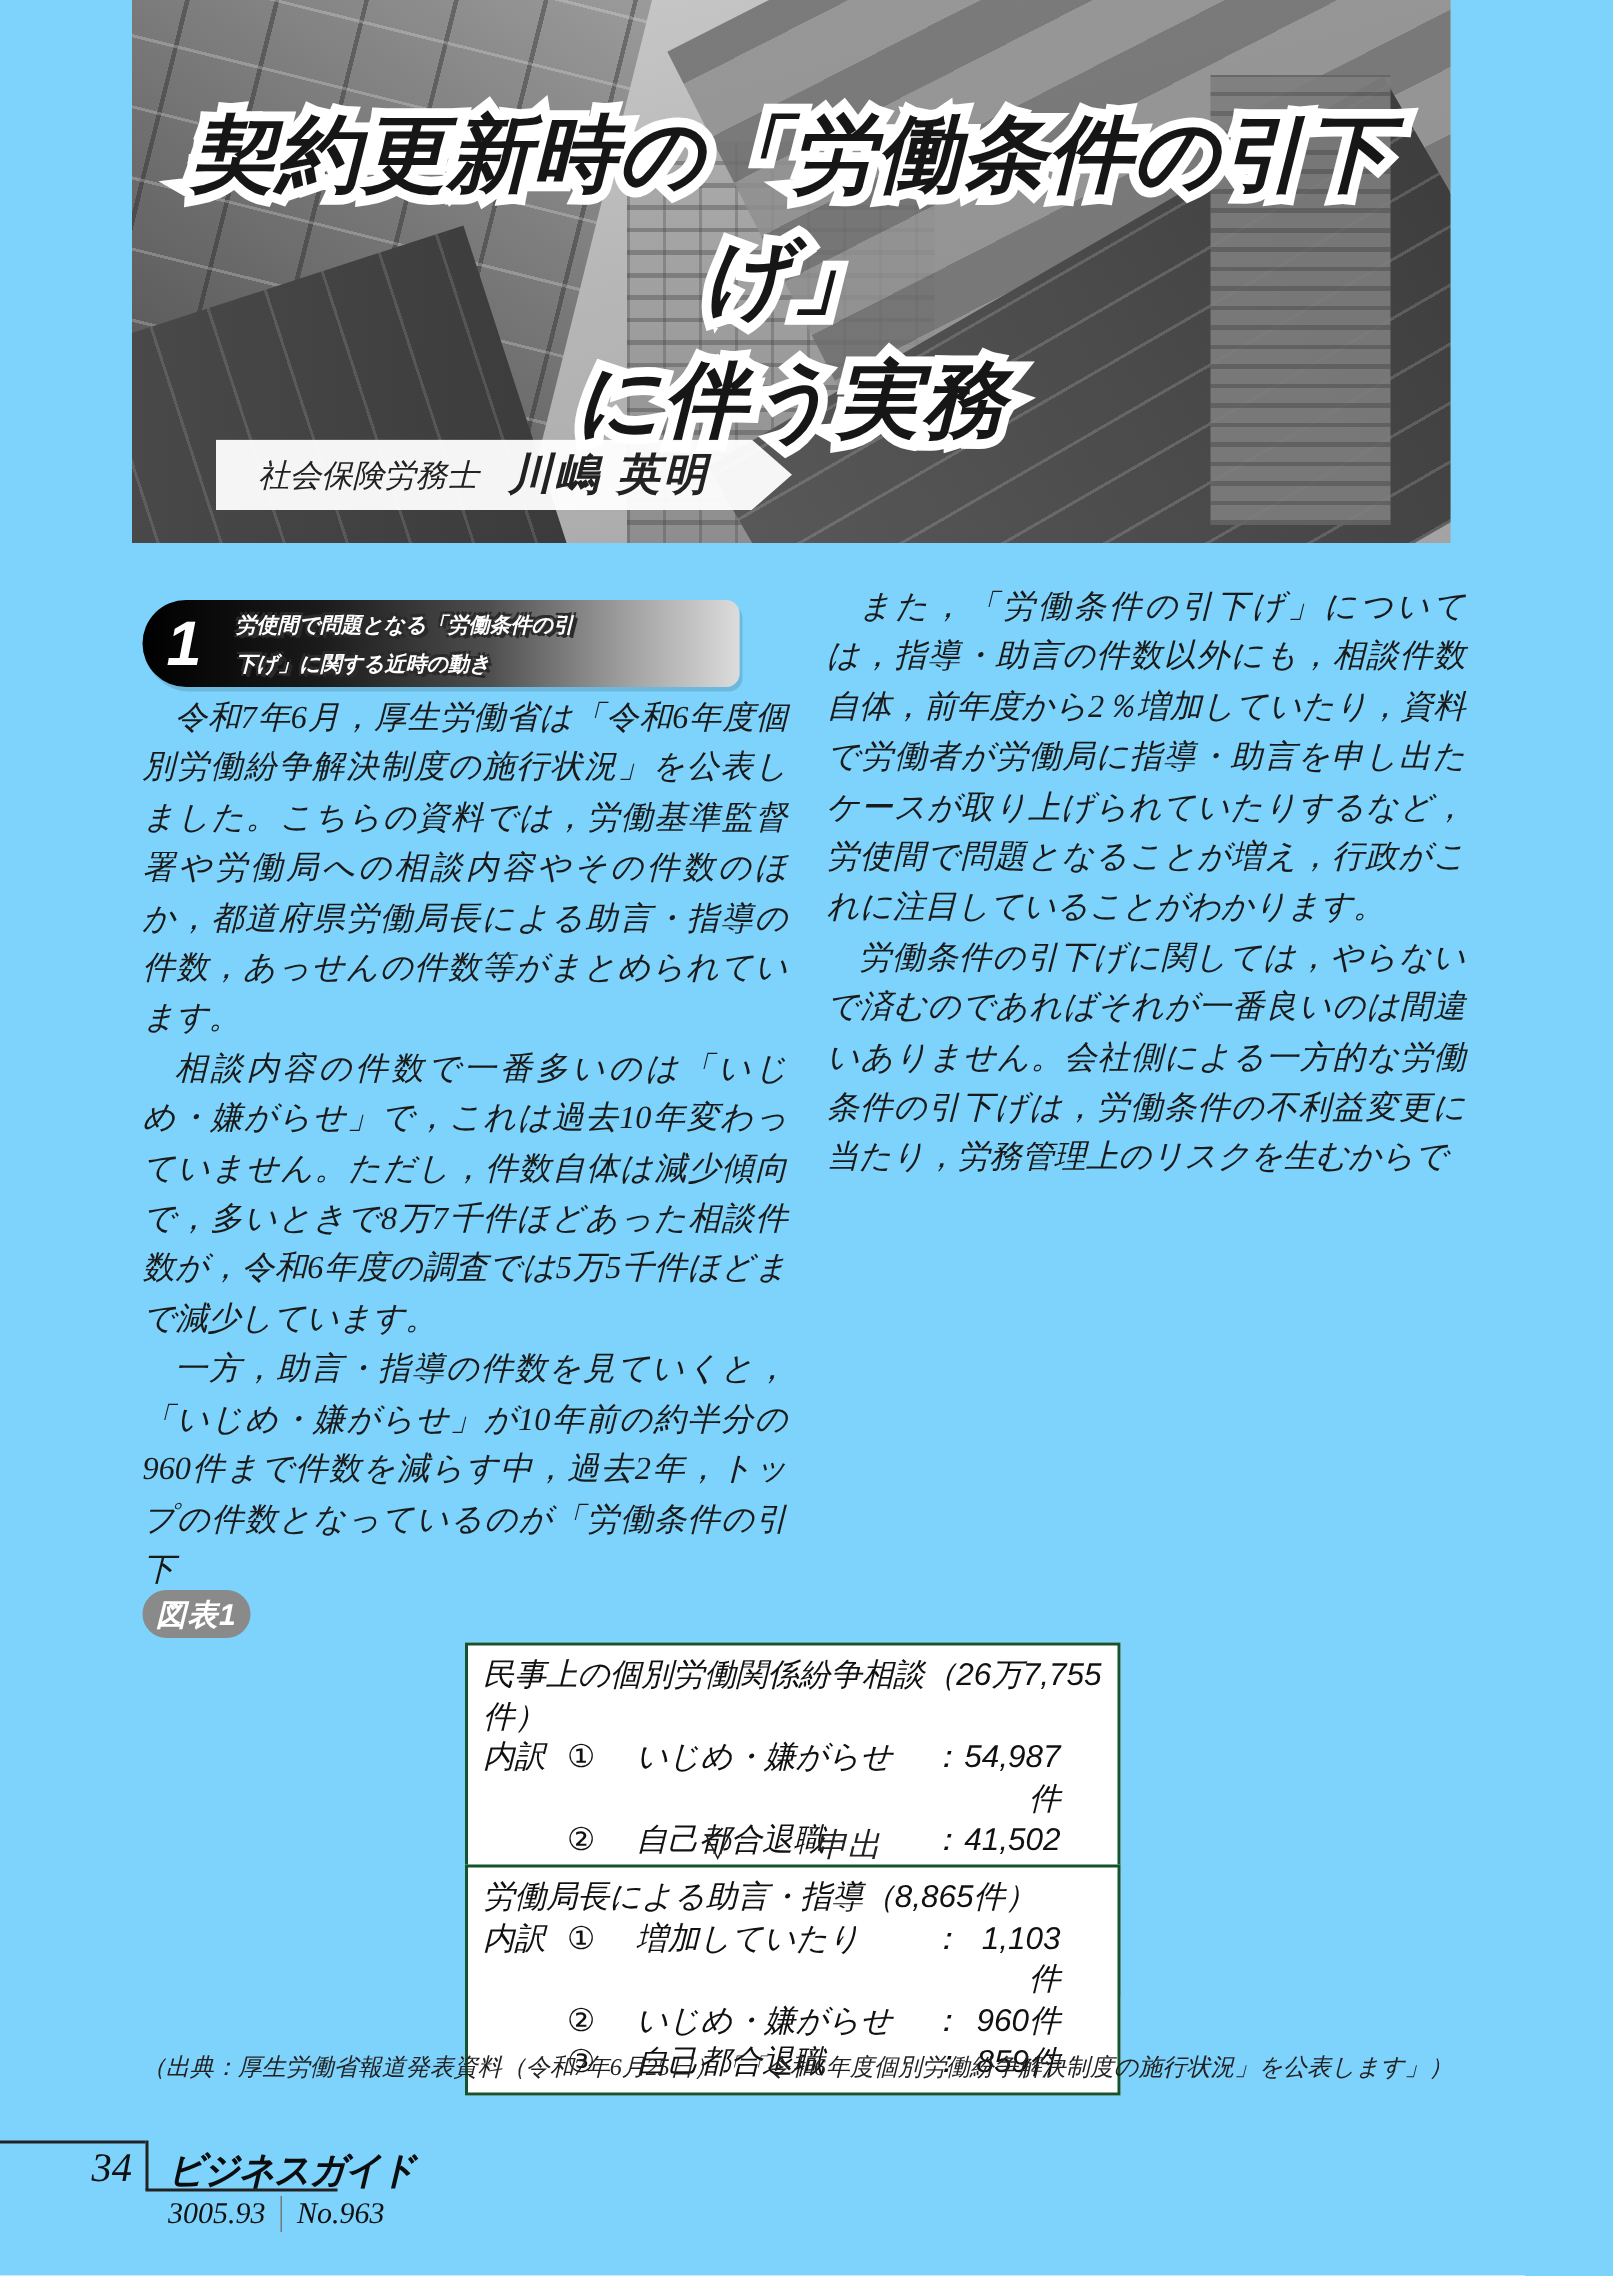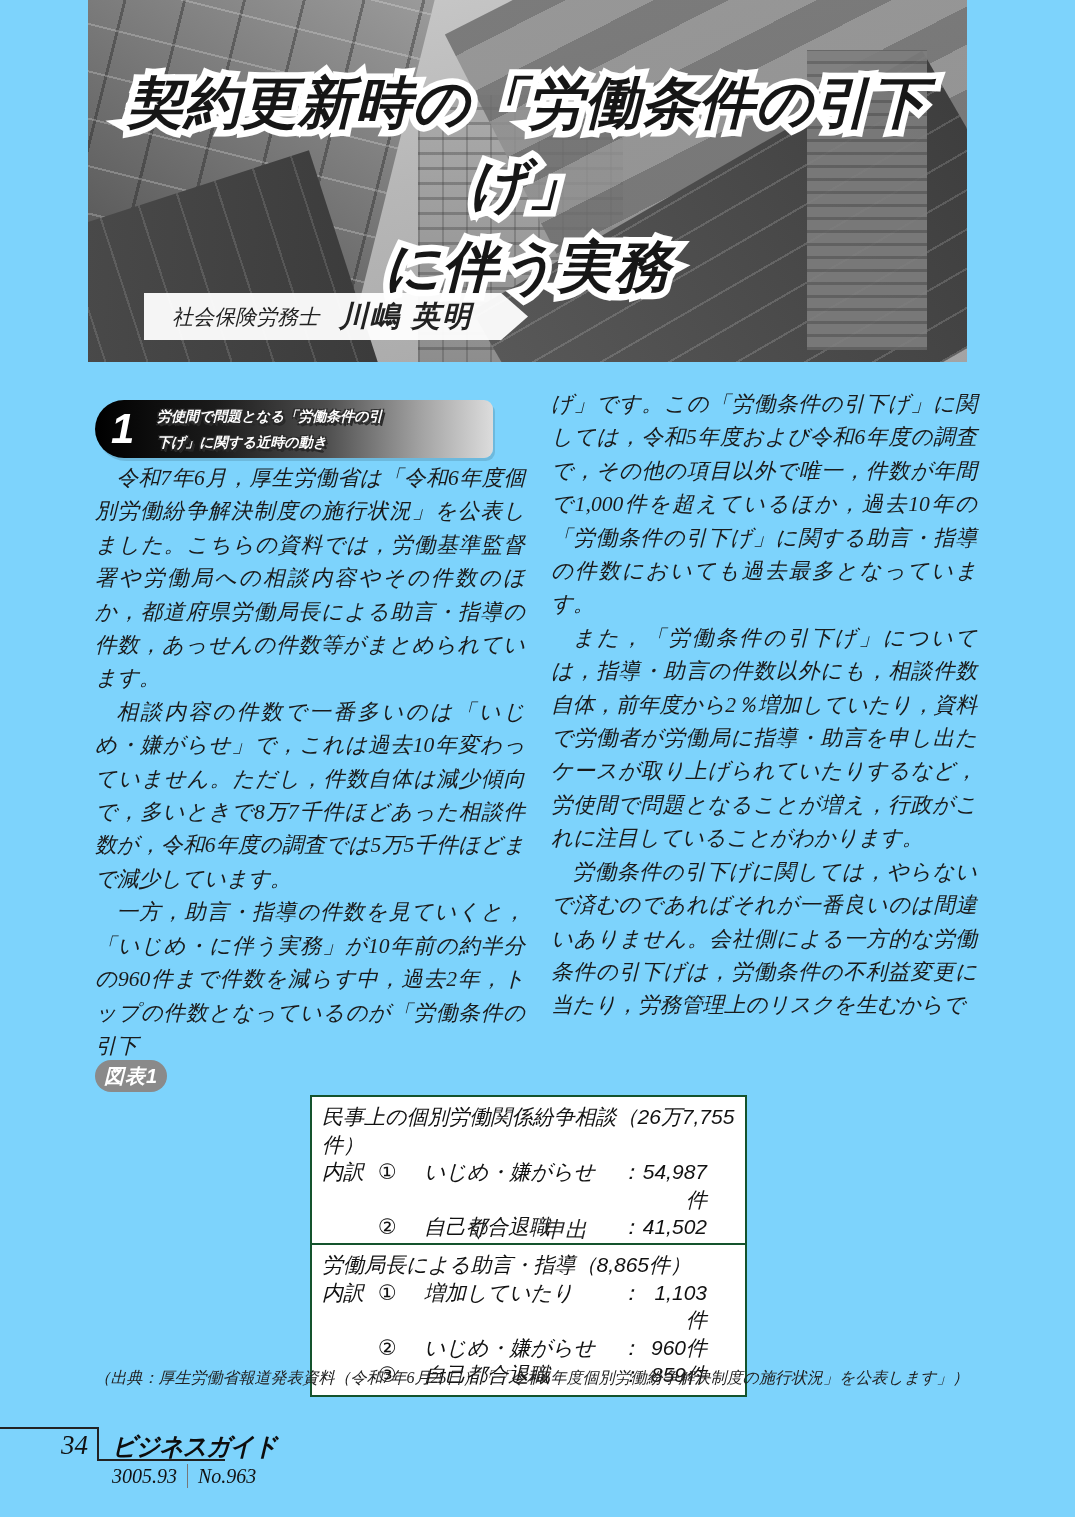--- a/index.html
+++ b/index.html
@@ -142,25 +142,24 @@
     <span class="sec-num">1</span>
     <span class="sec-text">
       <span>労使間で問題となる「労働条件の引</span><br>
       <span>下げ」に関する近時の動き</span>
     </span>
   </div>
 
   <div class="col col-left">
     <p>令和7年6月，厚生労働省は「令和6年度個別労働紛争解決制度の施行状況」を公表しました。こちらの資料では，労働基準監督署や労働局への相談内容やその件数のほか，都道府県労働局長による助言・指導の件数，あっせんの件数等がまとめられています。</p>
     <p>相談内容の件数で一番多いのは「いじめ・嫌がらせ」で，これは過去10年変わっていません。ただし，件数自体は減少傾向で，多いときで8万7千件ほどあった相談件数が，令和6年度の調査では5万5千件ほどまで減少しています。</p>
-    <p>一方，助言・指導の件数を見ていくと，「いじめ・に伴う実務」が10年前の約半分の960件まで件数を減らす中，過去2年，トップの件数となっているのが「労働条件の引下</p>
+    <p>一方，助言・指導の件数を見ていくと，「いじめ・嫌がらせ」が10年前の約半分の960件まで件数を減らす中，過去2年，トップの件数となっているのが「労働条件の引下</p>
   </div>
 
   <div class="col col-right">
-    <p class="noindent">げ」です。この「労働条件の引下げ」に関しては，令和5年度および令和6年度の調査で，その他の項目以外で唯一，件数が年間で1,000件を超えているほか，過去10年の「労働条件の引下げ」に関する助言・指導の件数においても過去最多となっています。</p>
     <p>また，「労働条件の引下げ」については，指導・助言の件数以外にも，相談件数自体，前年度から2％増加していたり，資料で労働者が労働局に指導・助言を申し出たケースが取り上げられていたりするなど，労使間で問題となることが増え，行政がこれに注目していることがわかります。</p>
     <p>労働条件の引下げに関しては，やらないで済むのであればそれが一番良いのは間違いありません。会社側による一方的な労働条件の引下げは，労働条件の不利益変更に当たり，労務管理上のリスクを生むからで</p>
   </div>
 
   <div class="fig-label">図表1</div>
 
   <div class="fig-box fig-box1">
     <div class="fig-header">民事上の個別労働関係紛争相談（26万7,755件）</div>
     <div class="fig-row">
       <span class="fr-prefix">内訳</span>

